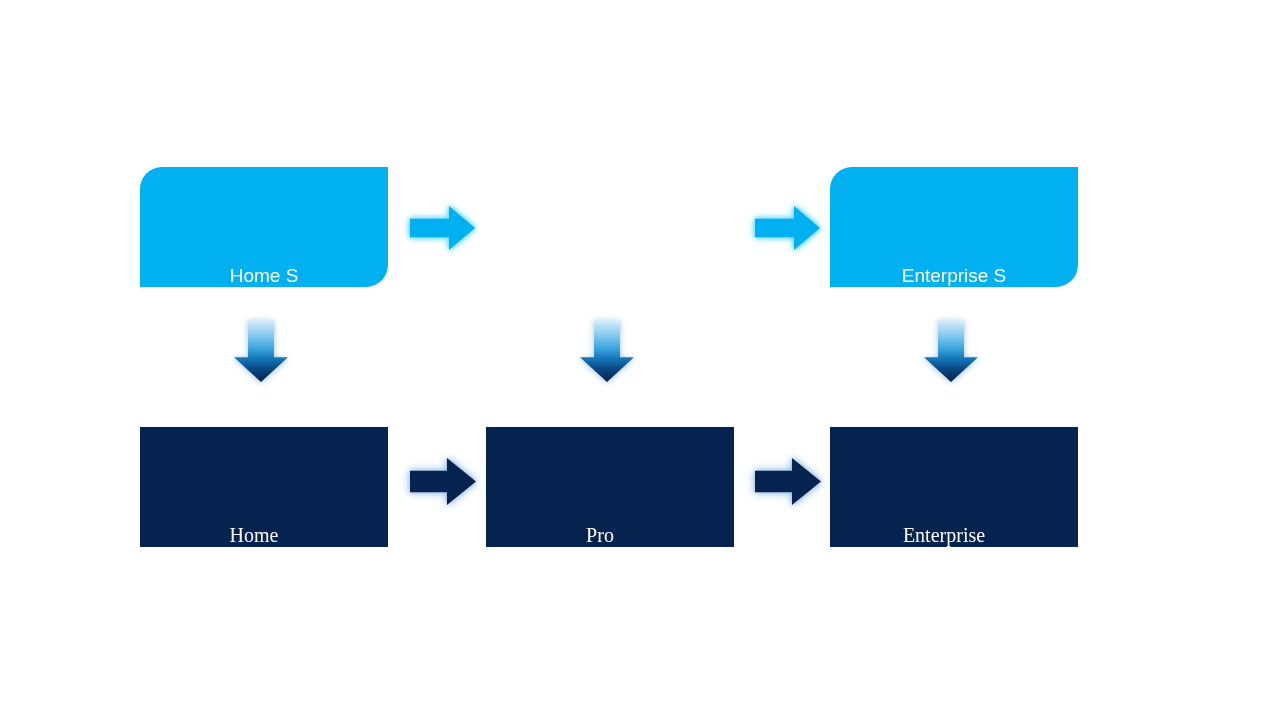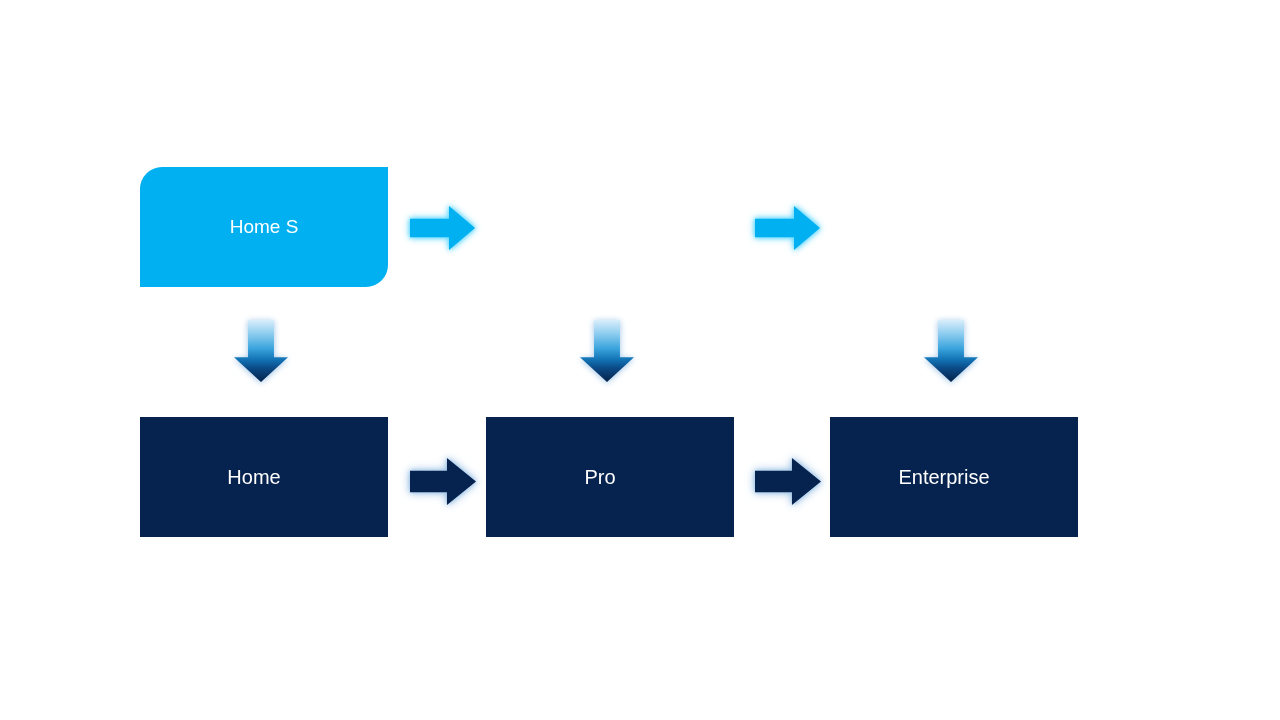--- a/index.html
+++ b/index.html
@@ -11,34 +11,35 @@
     overflow: hidden;
     font-family: "Liberation Sans", sans-serif;
   }
 
   
   .node {
     position: absolute;
     width: 248px;
     height: 120px;
     display: flex;
-    align-items: center;
+    align-items: flex-end;
     justify-content: center;
     color: var(--label, #ffffff);
   }
   .node.top {
     top: 167px;
     background: var(--cyan, #00B0F0);
     border-radius: 22px 0 22px 0;
     font-size: 19px;
   }
   .node.bottom {
-    top: 417px;
+    top: 427px;
     background: var(--navy, #06234F);
     font-size: 20px;
+    font-family: Liberation Serif, serif;
   }
   .node.bottom .node-label { transform: translateX(-10px); }
   .c1 { left: 140px; }
   .c2 { left: 486px; }
   .c3 { left: 830px; }
 
   
   .arrow-right { position: absolute; }
   .arrow-right .shape { width: 100%; height: 100%; }
   .arrow-right.row-top {
@@ -84,20 +85,23 @@
   .d3 { left: 924px; }
 </style>
 </head>
 <body>
 
 <div class="slide">
 
   <div class="node top c1">
     <span class="node-label">Home S</span>
   </div>
+  <div class="node top c3">
+    <span class="node-label">Enterprise S</span>
+  </div>
 
   <div class="arrow-right row-top g1">
     <div class="shape"></div>
   </div>
   <div class="arrow-right row-top g2">
     <div class="shape"></div>
   </div>
 
   <div class="arrow-down d1">
     <div class="shape"></div>

